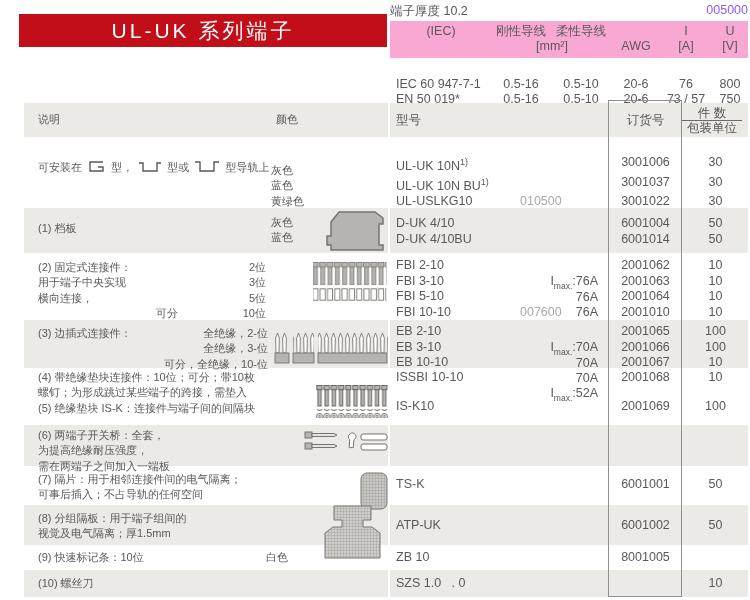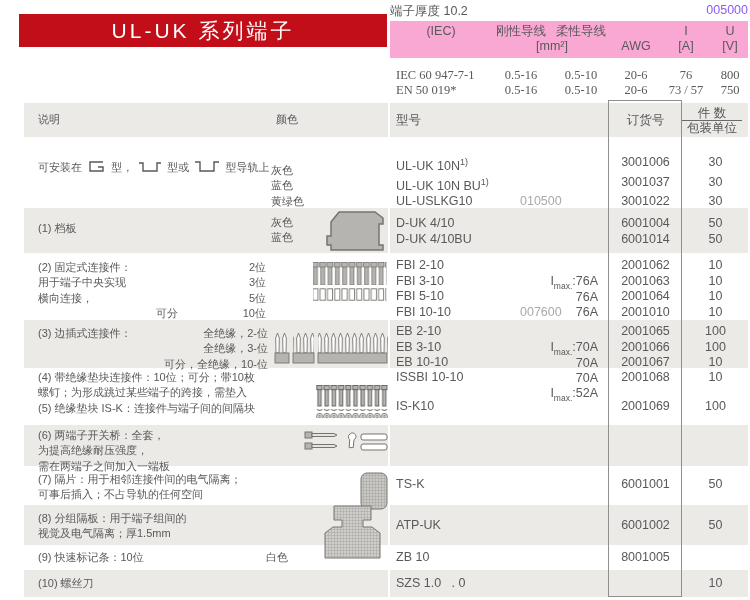--- a/index.html
+++ b/index.html
@@ -10,21 +10,21 @@
           display:flex;align-items:center;justify-content:center;margin-left:15px;}
   .banner span{color:#fff;font-size:21px;letter-spacing:3px;}
   
   .spec{position:absolute;left:390px;top:3px;width:358px;font-size:12.5px;}
   .spec-top{display:flex;justify-content:space-between;height:16px;}
   .spec-code{color:#8b5cf6;text-align:center;}
   .sgrid{display:grid;grid-template-columns:102px 58px 62px 48px 52px 36px;text-align:center;}
   .spec-head{background:#f9a8d4;padding:3px 0 4px 0;margin-top:2px;line-height:15px;}
   .cell-l{text-align:left;padding-left:6px;}
   .mm2{grid-column:2/4;}
-  .spec-rows{margin-top:10px;line-height:14.5px;font-family:Liberation Serif, serif;}
+  .spec-rows{margin-top:19px;line-height:14.5px;}
   
   .lcol{position:absolute;left:24px;top:103px;width:364px;font-size:11px;}
   .rcol{position:absolute;left:390px;top:103px;width:358px;font-size:12.5px;}
   .row{position:relative;box-sizing:border-box;}
   .g{background:#eceae7;}
   .abs{position:absolute;}
   .lines{line-height:15.3px;}
   .vals{text-align:right;line-height:15.3px;}
   .colors{line-height:15.3px;}
   .icon{position:absolute;z-index:2;}

